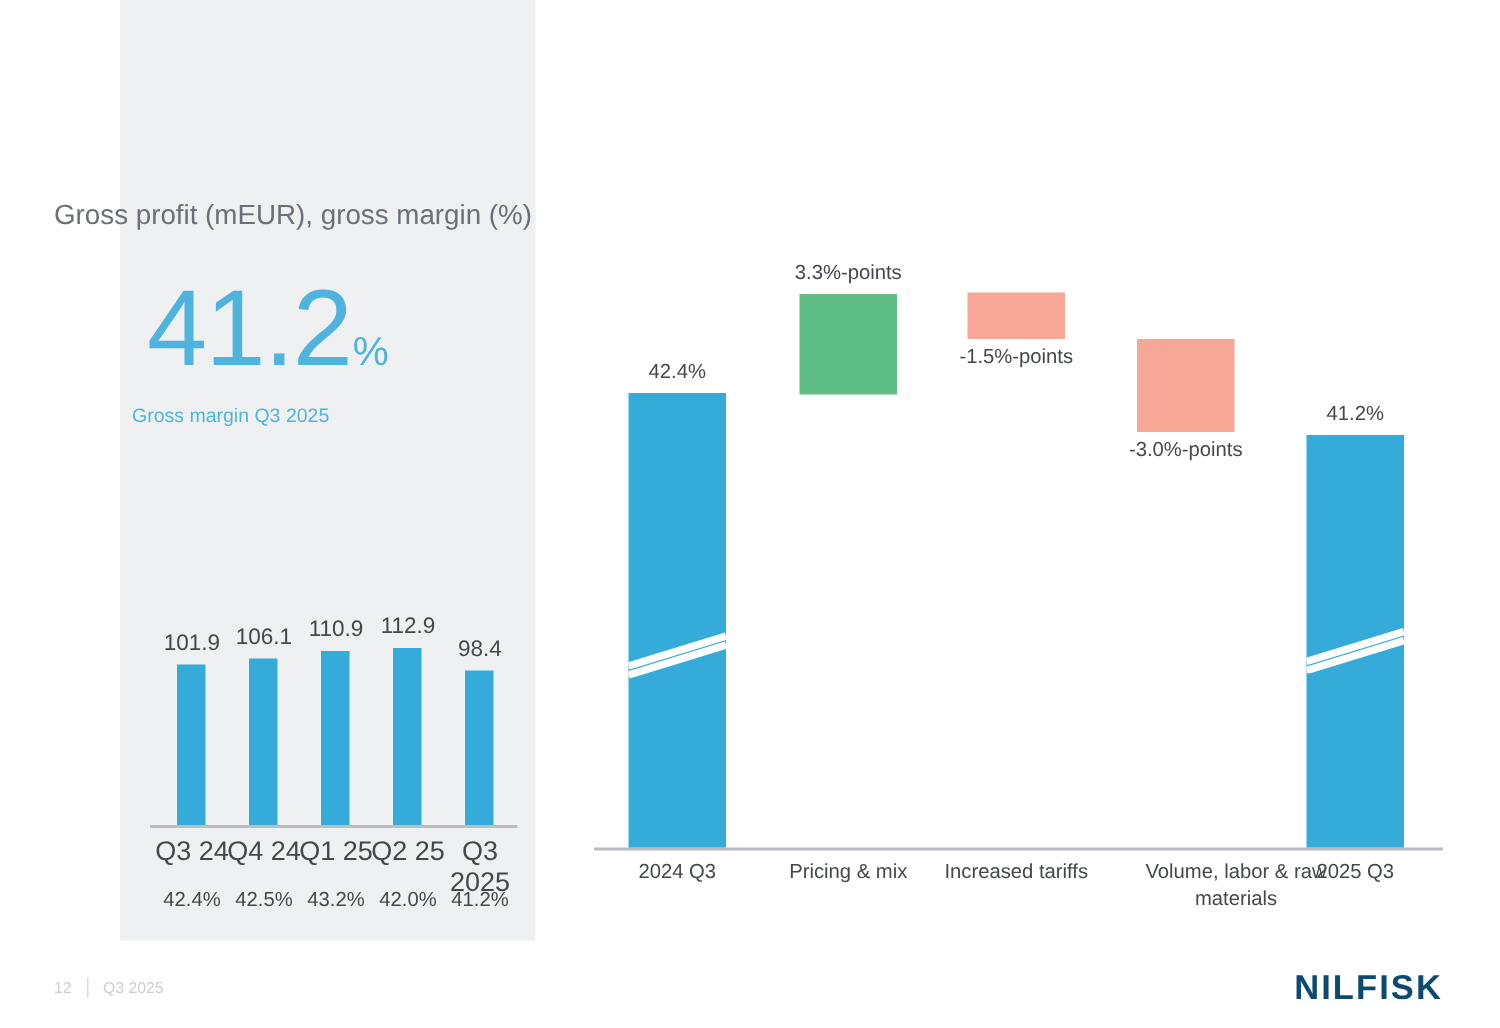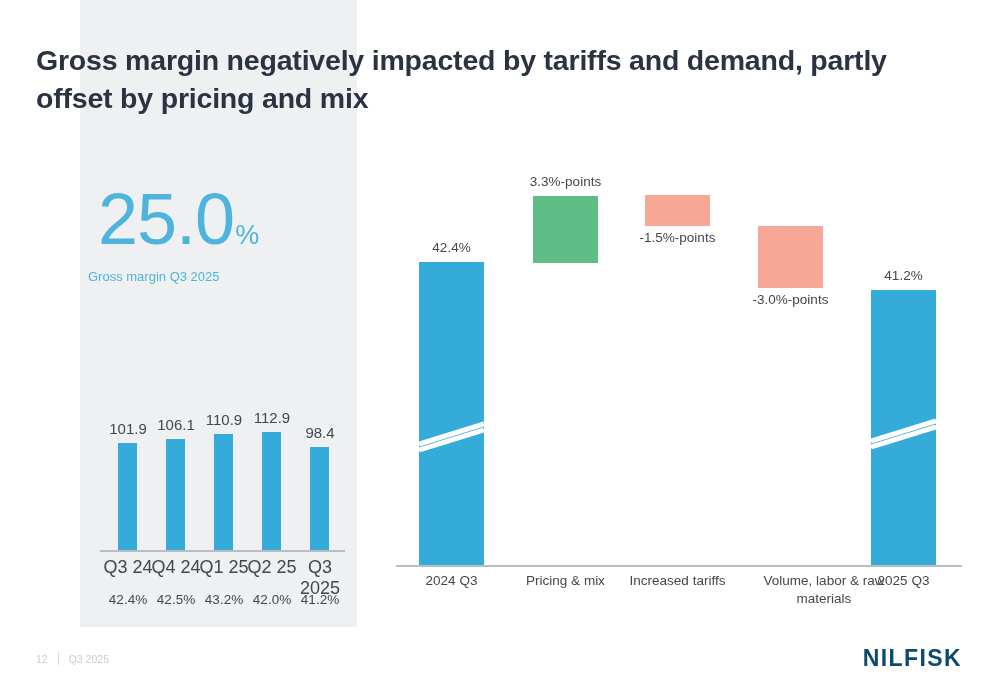--- a/index.html
+++ b/index.html
@@ -186,24 +186,24 @@
     color: #0c4a6e;
   }
 </style>
 </head>
 <body>
 
 <div class="slide">
 
   <div class="left-panel"></div>
 
-  <div class="title">Gross margin negatively impacted by tariffs and demand, partly offset by pricing and mix</div>
+  <div class="subtitle">Gross profit (mEUR), gross margin (%)</div>
 
   <div class="kpi">
-    <span class="kpi-value">25.0</span><span class="kpi-unit">%</span>
+    <span class="kpi-value">41.2</span><span class="kpi-unit">%</span>
   </div>
   <div class="kpi-label">Gross margin Q3 2025</div>
 
   <div class="mini-chart">
     <div class="mini-axis"></div>
     <div id="mini-bars">
         <div class="mini-bar" style="left: 18px; height: 107px; background: rgb(53, 171, 217);"></div>
         <div class="mini-val" style="left: -2px; top: 0px;">101.9</div>
         <div class="mini-xlabel" style="left: -2px;">Q3 24</div>
         <div class="mini-pct" style="left: -2px;">42.4%</div>

